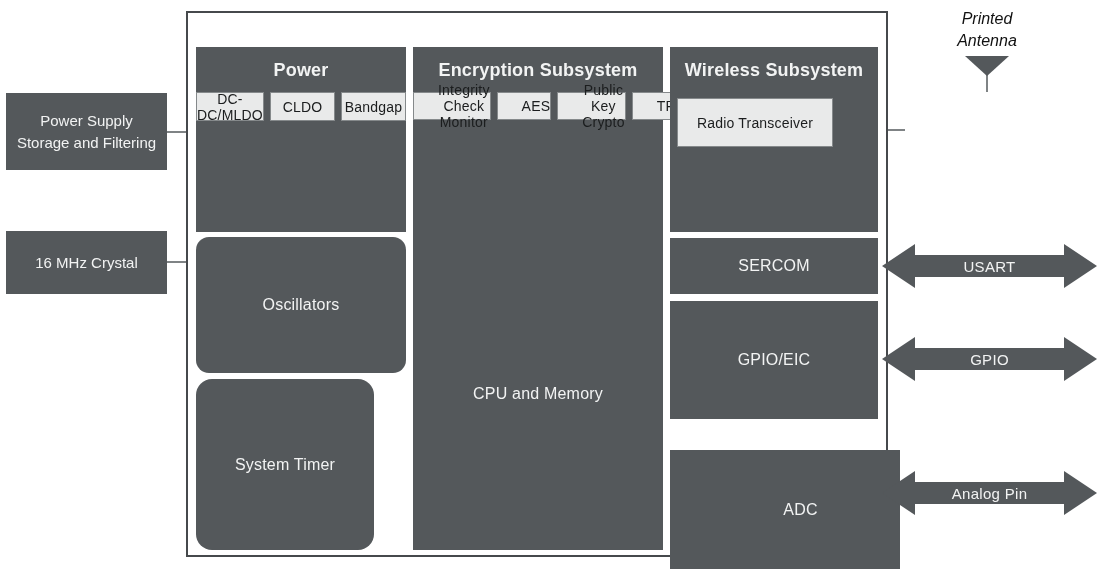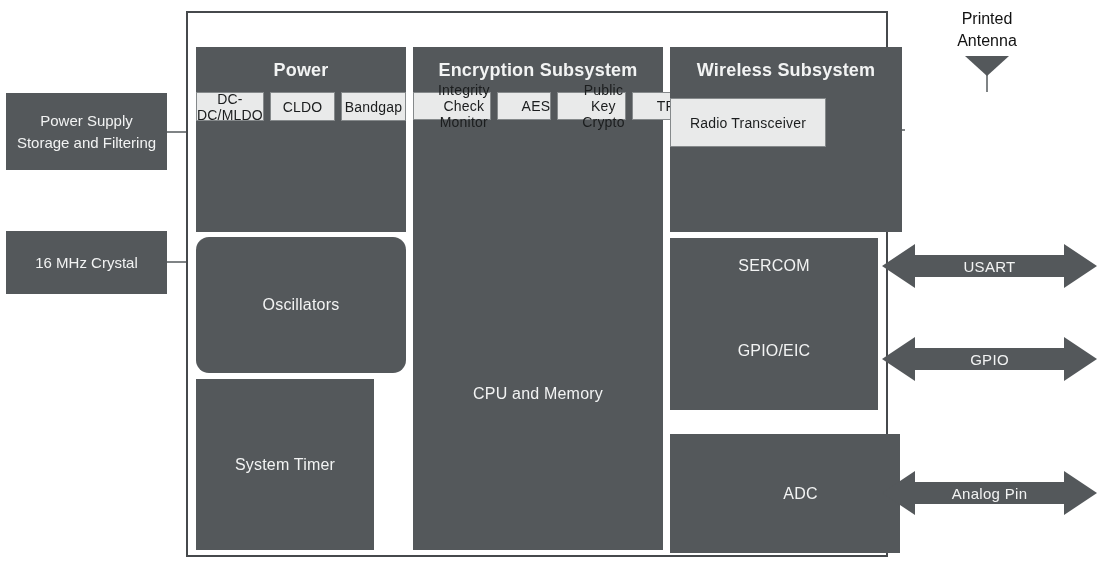--- a/index.html
+++ b/index.html
@@ -22,31 +22,31 @@
     display:flex;align-items:center;justify-content:center;text-align:center;
     font-size:16px;letter-spacing:.2px;}
   .subsys{flex-direction:column;justify-content:flex-start;padding-top:11px;}
   .subsys .title{font-size:18px;line-height:1.4;margin-bottom:9px;font-weight:bold;}
   .chips{display:flex;flex-direction:row;align-items:center;gap:6px;width:100%;}
   .chip{background:var(--chip-bg);border:1px solid var(--chip-border);color:var(--text-dark);
     font-size:14px;display:flex;align-items:center;justify-content:center;}
   .chip.small{width:156px;height:29px;}
   .chip.wide{width:209px;height:28px;padding-left:24px;}
   .chip.tall{width:156px;height:49px;}
-  .wireless-chips{gap:21px;margin-top:6px;}
+  .wireless-chips{gap:21px;margin-top:6px;padding-left:7px;}
 
   .ext-box{position:absolute;background:var(--block);color:var(--text-light);
     display:flex;align-items:center;justify-content:center;text-align:center;
     font-size:15px;line-height:1.45;padding:4px 8px;}
 
   .hline{position:absolute;height:2px;background:var(--line);}
   .vline{position:absolute;width:2px;background:var(--line);}
 
   .antenna-label{position:absolute;left:942px;top:8px;width:90px;text-align:center;
-    color:#111;font-size:16px;line-height:1.38;}
+    color:#111;font-size:16px;line-height:1.38;font-style:italic;}
   .antenna-tri{position:absolute;left:965px;top:56px;width:0;height:0;
     border-left:22px solid transparent;border-right:22px solid transparent;
     border-top:20px solid var(--block);}
 
   .arrow{position:absolute;left:882px;width:215px;height:48px;}
   .arrow svg{position:absolute;inset:0;width:100%;height:100%;display:block;}
   .arrow-label{position:absolute;inset:0;display:flex;align-items:center;justify-content:center;
     color:var(--text-light);font-size:15px;letter-spacing:.3px;}
 </style>
 </head>
@@ -74,54 +74,54 @@
       <div class="chip small">DC-DC/MLDO</div>
       <div class="chip small">CLDO</div>
       <div class="chip small">Bandgap</div>
     </div>
   </div>
 
   <div class="block" style="left:196px;top:237px;width:210px;height:136px;border-radius:13px;">
     <span>Oscillators</span>
   </div>
 
-  <div class="block" style="left:196px;top:379px;width:178px;height:171px;">
+  <div class="block" style="left:196px;top:379px;width:178px;height:171px;border-radius:16px;">
     <span>System Timer</span>
   </div>
 
   <div class="block subsys" style="left:413px;top:47px;width:250px;height:224px;">
     <div class="title">Encryption Subsystem</div>
     <div class="chips">
       <div class="chip wide">Integrity Check Monitor</div>
       <div class="chip wide">AES</div>
       <div class="chip wide">Public Key Crypto</div>
       <div class="chip wide">TRNG</div>
     </div>
   </div>
 
   <div class="block" style="left:413px;top:237px;width:250px;height:313px;">
     <span>CPU and Memory</span>
   </div>
 
-  <div class="block subsys" style="left:670px;top:47px;width:232px;height:185px;">
+  <div class="block subsys" style="left:670px;top:47px;width:208px;height:185px;">
     <div class="title">Wireless Subsystem</div>
     <div class="chips wireless-chips">
       <div class="chip tall">Radio Transceiver</div>
     </div>
   </div>
 
   <div class="block" style="left:670px;top:238px;width:208px;height:56px;">
     <span>SERCOM</span>
   </div>
 
-  <div class="block" style="left:670px;top:292px;width:208px;height:118px;">
+  <div class="block" style="left:670px;top:301px;width:208px;height:118px;">
     <span>GPIO/EIC</span>
   </div>
 
-  <div class="block" style="left:670px;top:434px;width:230px;height:119px;padding-left:31px;">
+  <div class="block" style="left:670px;top:450px;width:230px;height:119px;padding-left:31px;">
     <span>ADC</span>
   </div>
 
   <div class="antenna-label">Printed Antenna</div>
   <div class="antenna-tri"></div>
 
 
   <div class="arrow" style="top:242px;">
     <svg viewBox="0 0 215 48">
       <polygon points="0,24 33,2 33,13 182,13 182,2 215,24 182,46 182,35 33,35 33,46" fill="#54585b"></polygon>

